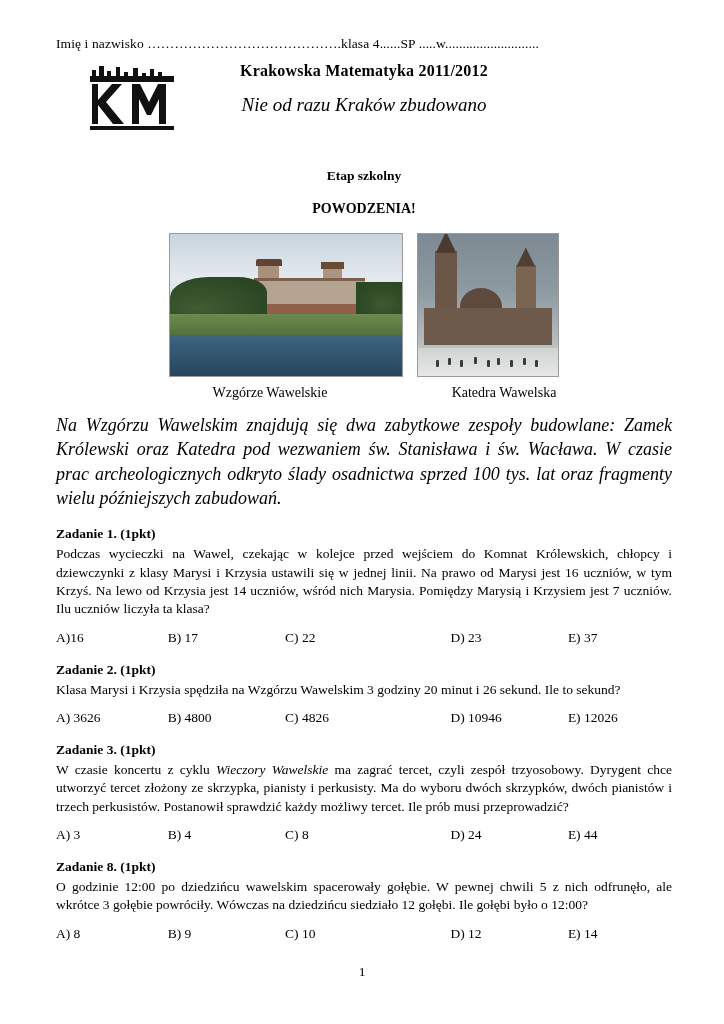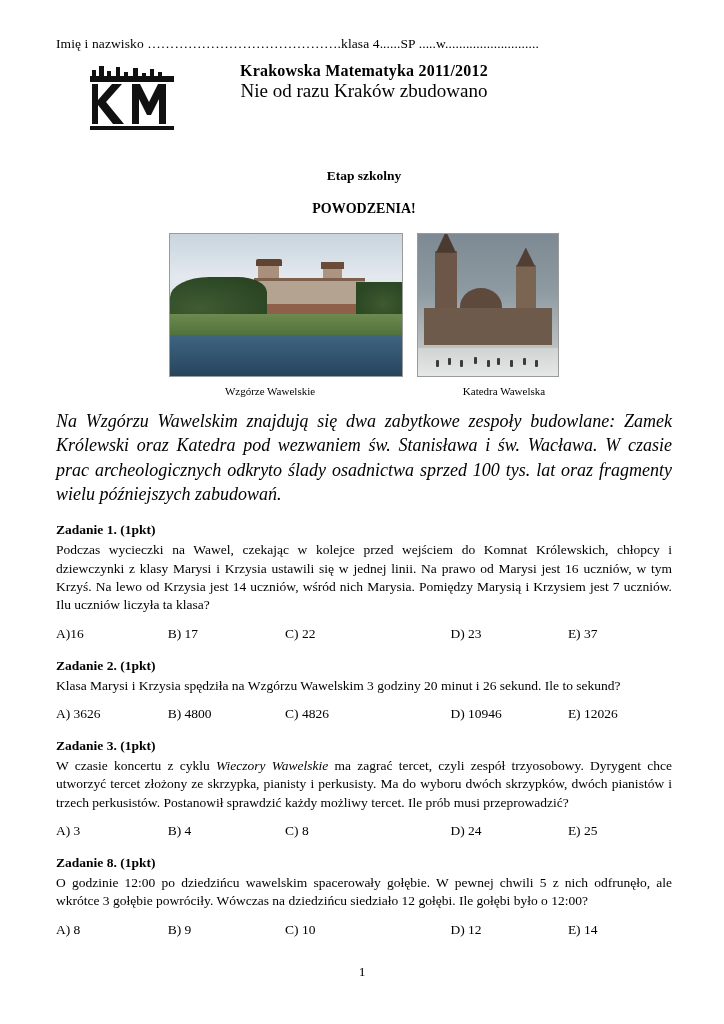--- a/index.html
+++ b/index.html
@@ -42,20 +42,22 @@
   .title-main {
     text-align: center;
     font-size: 16px;
     font-weight: bold;
     margin-top: 10px;
     letter-spacing: 0.2px;
   }
   .title-sub {
     text-align: center;
     font-size: 19px;
+    font-style: italic;
+    margin-top: 14px;
   }
   .stage {
     text-align: center;
     font-size: 13.5px;
     font-weight: bold;
     margin-top: 20px;
   }
   .goodluck {
     text-align: center;
     font-size: 14px;
@@ -172,21 +174,21 @@
     position:absolute; bottom:6%; left:8%; width:84%; height:9%;
   }
   .k-people span {
     position:absolute; width:3px; height:7px; background:#3b3b3b; border-radius:1px;
   }
   .caption-row {
     display: flex;
     justify-content: center;
     gap: 48px;
     margin-top: 8px;
-    font-size: 11px;
+    font-size: 14px;
   }
   .caption-left { width: 232px; text-align: center; }
   .caption-right { width: 140px; text-align: center; }
   .intro {
     margin-top: 12px;
     font-size: 18px;
     font-style: italic;
     text-align: justify;
     line-height: 1.35;
   }
@@ -329,21 +331,21 @@
   </div>
 
   <div class="task">
     <div class="task-title">Zadanie 3. (1pkt)</div>
     <div class="task-body"><span>W czasie koncertu z cyklu </span><span class="ital">Wieczory Wawelskie</span><span> ma zagrać tercet, czyli zespół trzyosobowy. Dyrygent chce utworzyć tercet złożony ze skrzypka, pianisty i perkusisty. Ma do wyboru dwóch skrzypków, dwóch pianistów i trzech perkusistów. Postanowił sprawdzić każdy możliwy tercet.  Ile prób musi przeprowadzić?</span></div>
     <div class="answers">
       <span class="ans-0">A) 3</span>
       <span class="ans-1">B) 4</span>
       <span class="ans-2">C) 8</span>
       <span class="ans-3">D) 24</span>
-      <span class="ans-4">E) 25</span>
+      <span class="ans-4">E) 44</span>
     </div>
   </div>
 
   <div class="task">
     <div class="task-title">Zadanie 8. (1pkt)</div>
     <div class="task-body">O godzinie 12:00 po dziedzińcu wawelskim spacerowały gołębie. W pewnej chwili 5 z nich odfrunęło, ale wkrótce 3 gołębie powróciły. Wówczas na dziedzińcu siedziało 12 gołębi. Ile gołębi było o 12:00?</div>
     <div class="answers">
       <span class="ans-0">A) 8</span>
       <span class="ans-1">B) 9</span>
       <span class="ans-2">C) 10</span>

